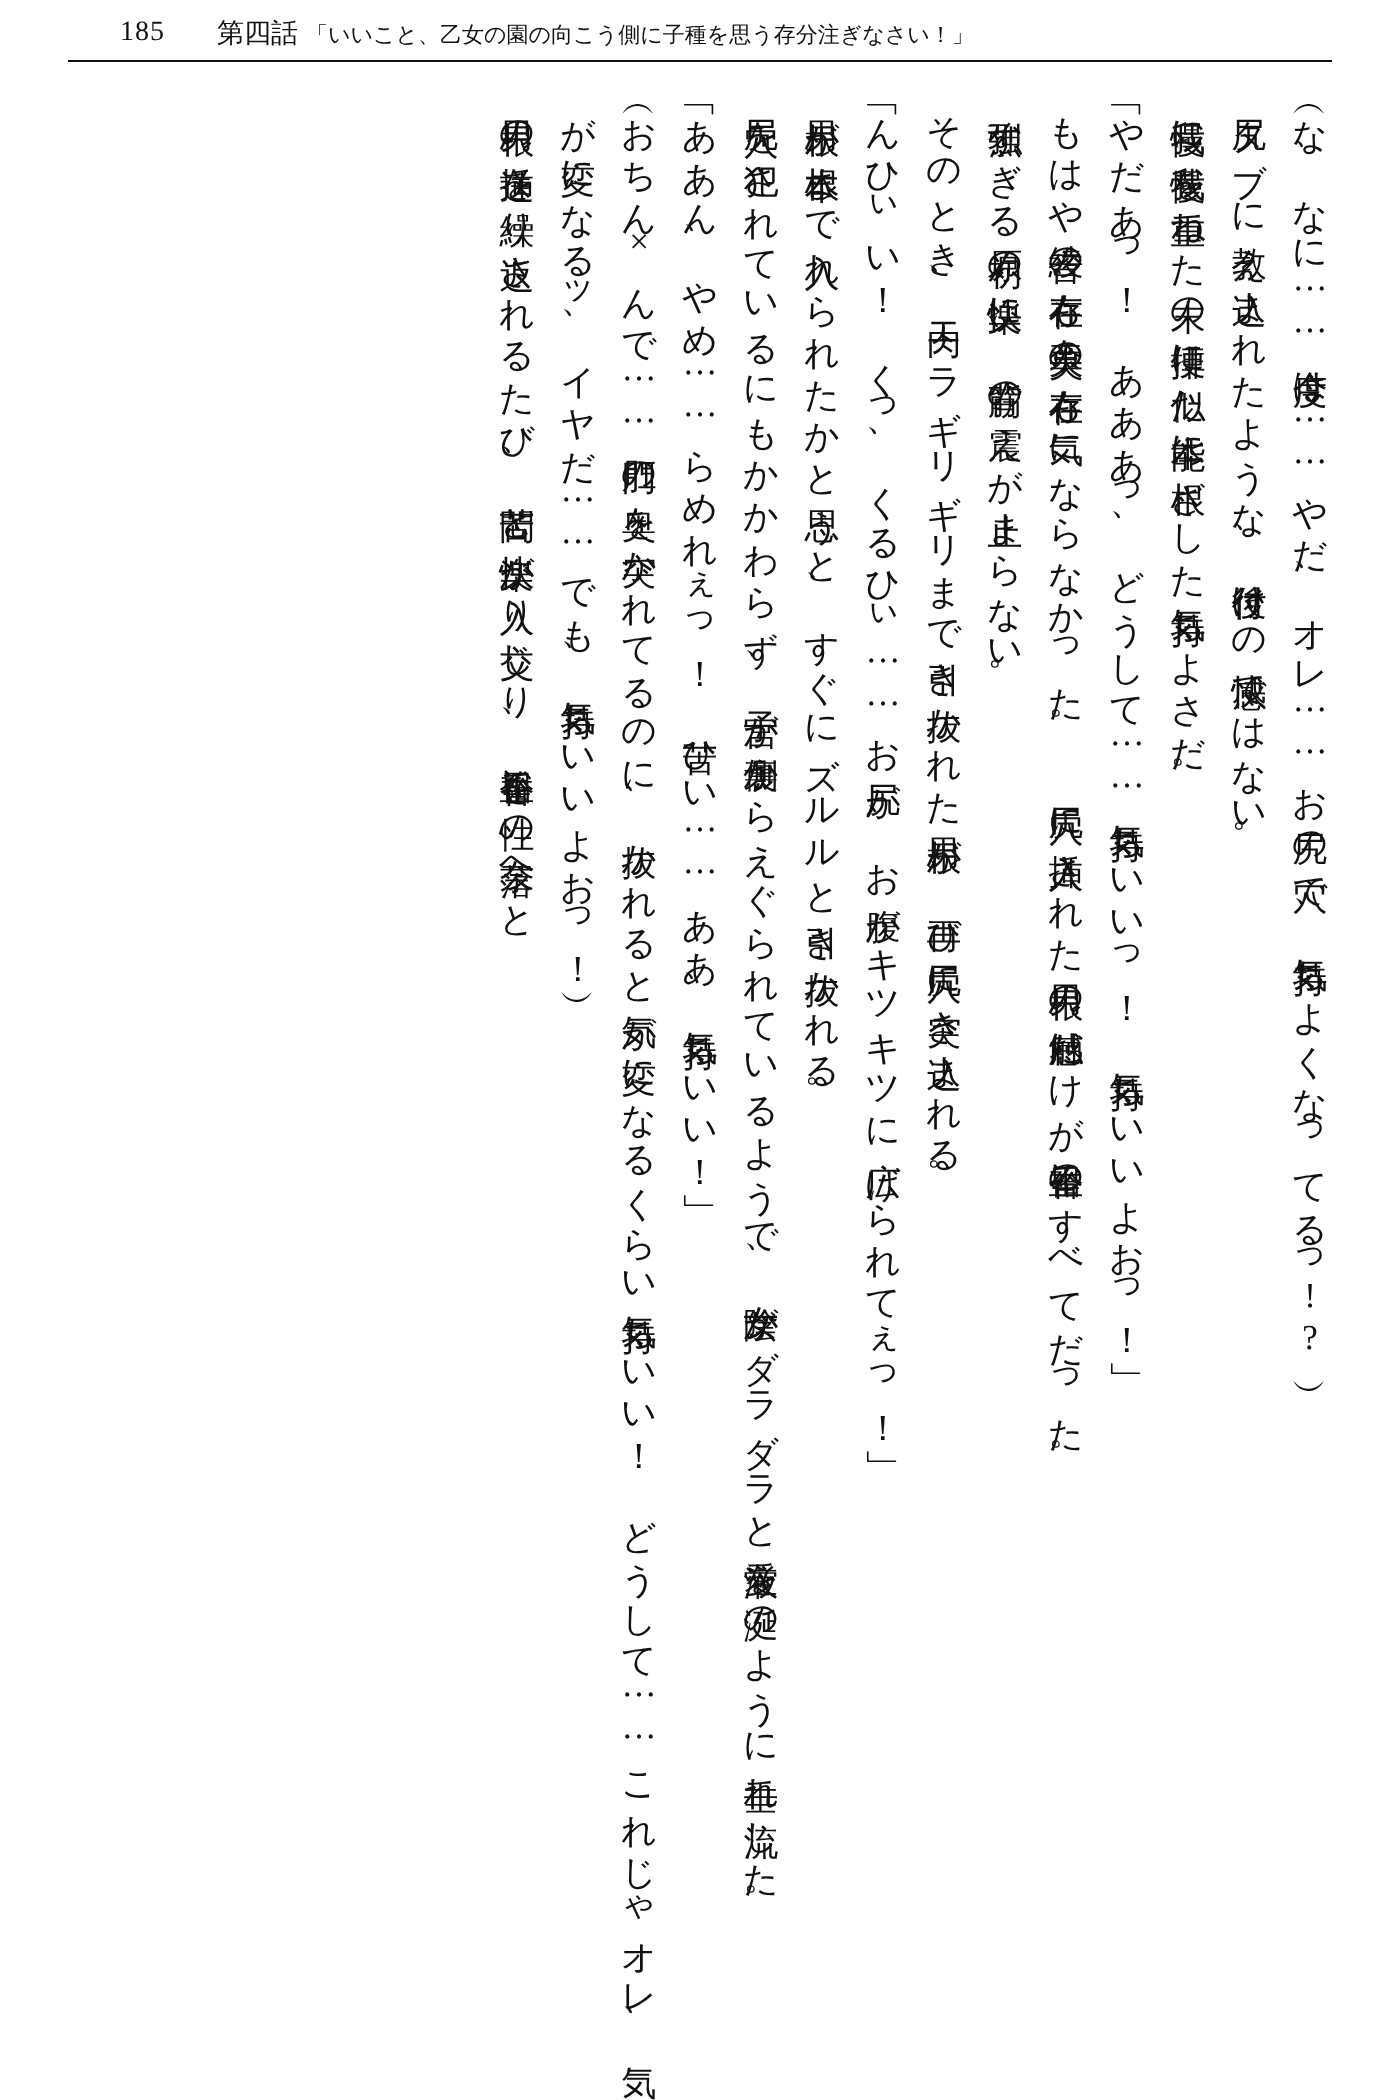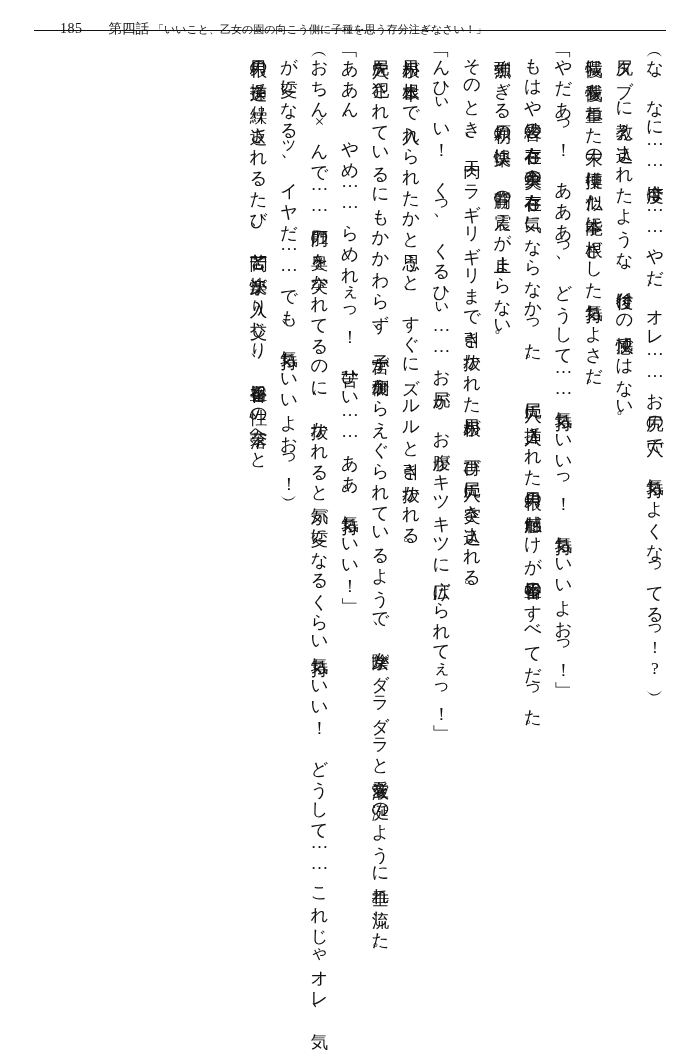--- a/index.html
+++ b/index.html
@@ -19,21 +19,21 @@
     position: relative;
     width: 700px;
     height: 1050px;
     background: #ffffff;
     box-sizing: border-box;
   }
 
   
   .header {
     position: absolute;
-    top: 12px;
+    top: 0;
     left: 0;
     width: 700px;
     height: 34px;
     display: flex;
     align-items: center;
     justify-content: flex-start;
     box-sizing: border-box;
     padding: 0 36px 0 60px;
   }
   .header .page-number {

